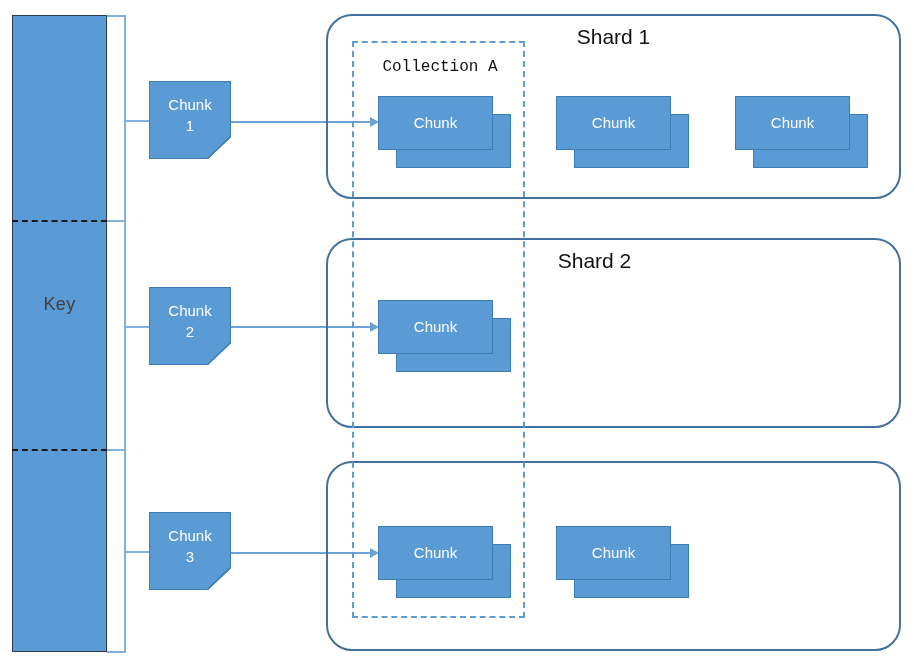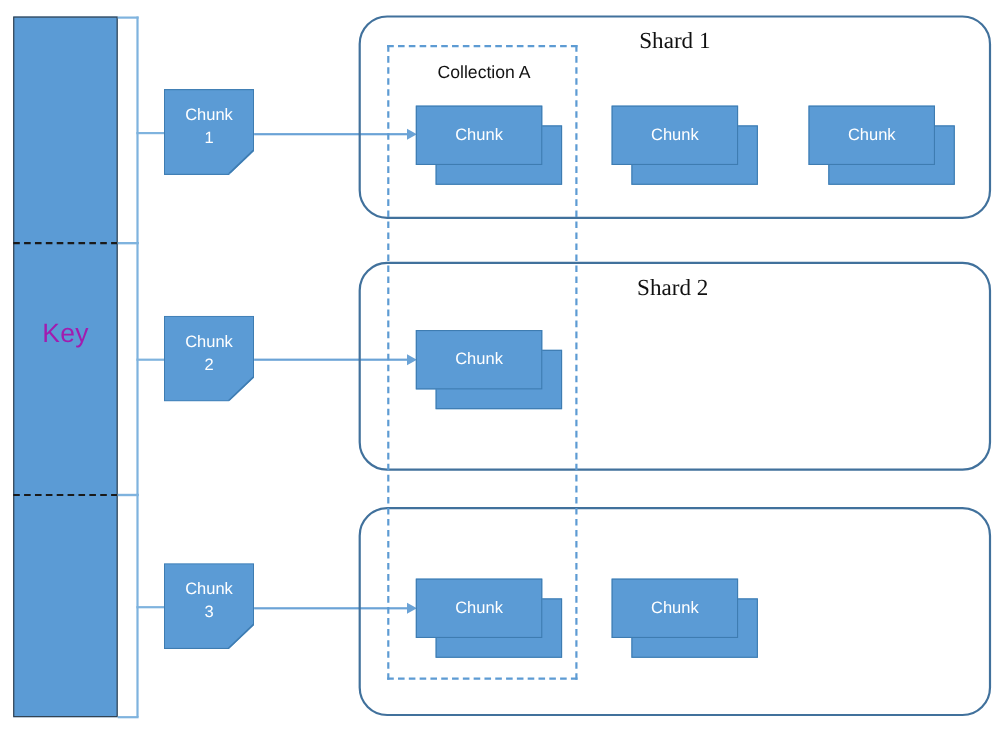--- a/index.html
+++ b/index.html
@@ -30,22 +30,22 @@
     background: #5B9BD5;
     border: 1px solid #2E3A45;
     box-sizing: border-box;
   }
   .keyspace-label {
     position: absolute;
     left: 12px;
     top: 290px;
     width: 95px;
     text-align: center;
-    color: #a21caf;
-    font-size: 24px;
+    color: #404040;
+    font-size: 18px;
     line-height: 28px;
     letter-spacing: 0.3px;
   }
   .ks-divider {
     position: absolute;
     left: 12px;
     width: 95px;
     height: 0;
     border-top: 2px dashed #1a1a1a;
   }
@@ -114,21 +114,20 @@
     box-sizing: border-box;
     background: transparent;
   }
   .shard-title {
     position: absolute;
     text-align: center;
     color: #111111;
     font-size: 21px;
     line-height: 26px;
     white-space: nowrap;
-    font-family: Liberation Serif, serif;
   }
 
   
   .collection-box {
     position: absolute;
     left: 352px;
     top: 41px;
     width: 173px;
     height: 577px;
     border: 2px dashed #5D9BD3;
@@ -137,20 +136,21 @@
   }
   .collection-label {
     position: absolute;
     left: 360px;
     top: 57px;
     width: 160px;
     text-align: center;
     color: #111111;
     font-size: 16px;
     line-height: 20px;
+    font-family: Liberation Mono, monospace;
   }
 
   
   .chunk-pair {
     position: absolute;
     width: 133px;
     height: 72px;
   }
   .chunk-back {
     position: absolute;
@@ -243,21 +243,21 @@
   <div class="chunk-pair" style="left:556px; top:96px;">
     <div class="chunk-back"></div>
     <div class="chunk-front">Chunk</div>
   </div>
   <div class="chunk-pair" style="left:735px; top:96px;">
     <div class="chunk-back"></div>
     <div class="chunk-front">Chunk</div>
   </div>
 
   <div class="shard" style="top:238px; height:190px;"></div>
-  <div class="shard-title" style="left:324px; top:248px; width:575px;">Shard 2</div>
+  <div class="shard-title" style="left:307px; top:248px; width:575px;">Shard 2</div>
 
   <div class="chunk-pair" style="left:378px; top:300px;">
     <div class="chunk-back"></div>
     <div class="chunk-front">Chunk</div>
   </div>
 
   <div class="shard" style="top:461px; height:190px;"></div>
 
   <div class="chunk-pair" style="left:378px; top:526px;">
     <div class="chunk-back"></div>

